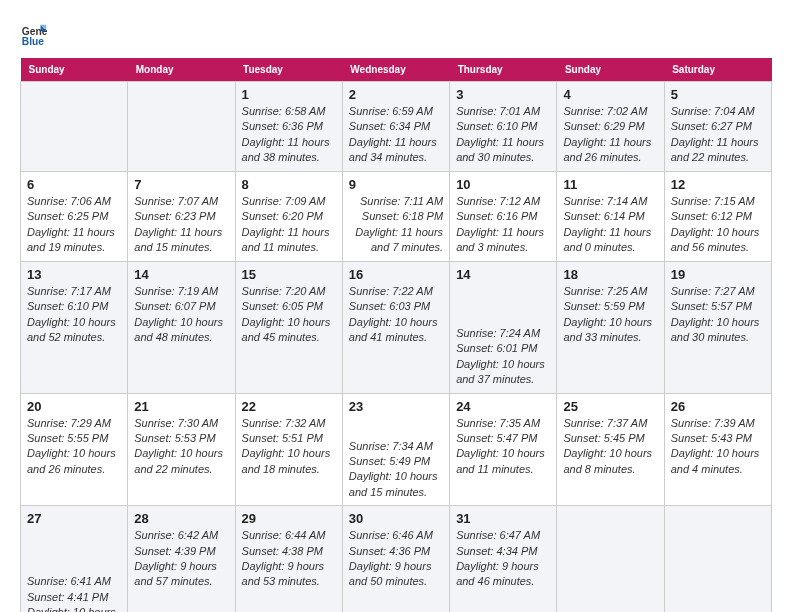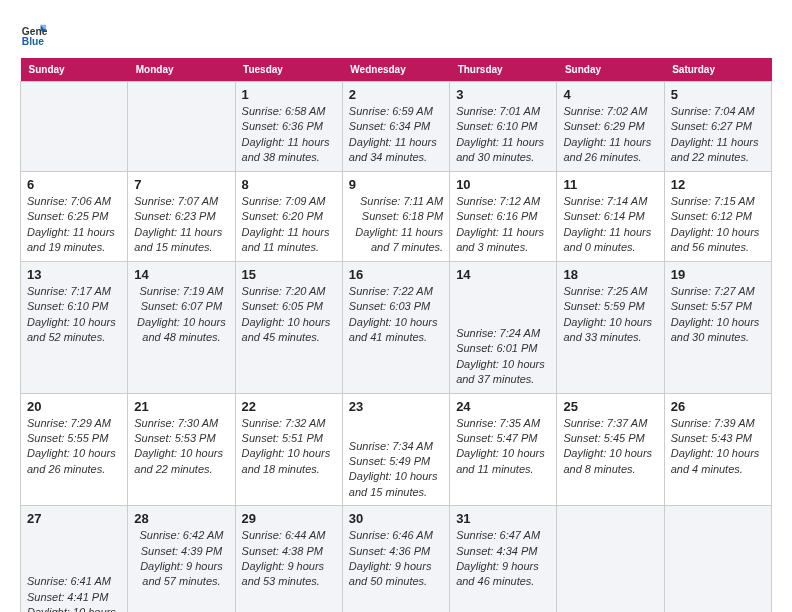--- a/index.html
+++ b/index.html
@@ -202,21 +202,21 @@
       </tr>
       <tr>
         <td>
           <span class="day-num">13</span>
           <div class="day-info" style="white-space: pre-line;">Sunrise: 7:17 AM
 Sunset: 6:10 PM
 Daylight: 10 hours and 52 minutes.</div>
         </td>
         <td>
           <span class="day-num">14</span>
-          <div class="day-info" style="white-space: pre-line; text-align: center;">Sunrise: 7:19 AM
+          <div class="day-info" style="white-space: pre-line;">Sunrise: 7:19 AM
 Sunset: 6:07 PM
 Daylight: 10 hours and 48 minutes.</div>
         </td>
         <td>
           <span class="day-num">15</span>
           <div class="day-info" style="white-space: pre-line;">Sunrise: 7:20 AM
 Sunset: 6:05 PM
 Daylight: 10 hours and 45 minutes.</div>
         </td>
         <td>
@@ -290,21 +290,21 @@
       </tr>
       <tr>
         <td>
           <span class="day-num">27</span>
           <div class="day-info" style="white-space: pre-line; margin-top: 48px;">Sunrise: 6:41 AM
 Sunset: 4:41 PM
 Daylight: 10 hours and 0 minutes.</div>
         </td>
         <td>
           <span class="day-num">28</span>
-          <div class="day-info" style="white-space: pre-line; text-align: center;">Sunrise: 6:42 AM
+          <div class="day-info" style="white-space: pre-line;">Sunrise: 6:42 AM
 Sunset: 4:39 PM
 Daylight: 9 hours and 57 minutes.</div>
         </td>
         <td>
           <span class="day-num">29</span>
           <div class="day-info" style="white-space: pre-line;">Sunrise: 6:44 AM
 Sunset: 4:38 PM
 Daylight: 9 hours and 53 minutes.</div>
         </td>
         <td>

